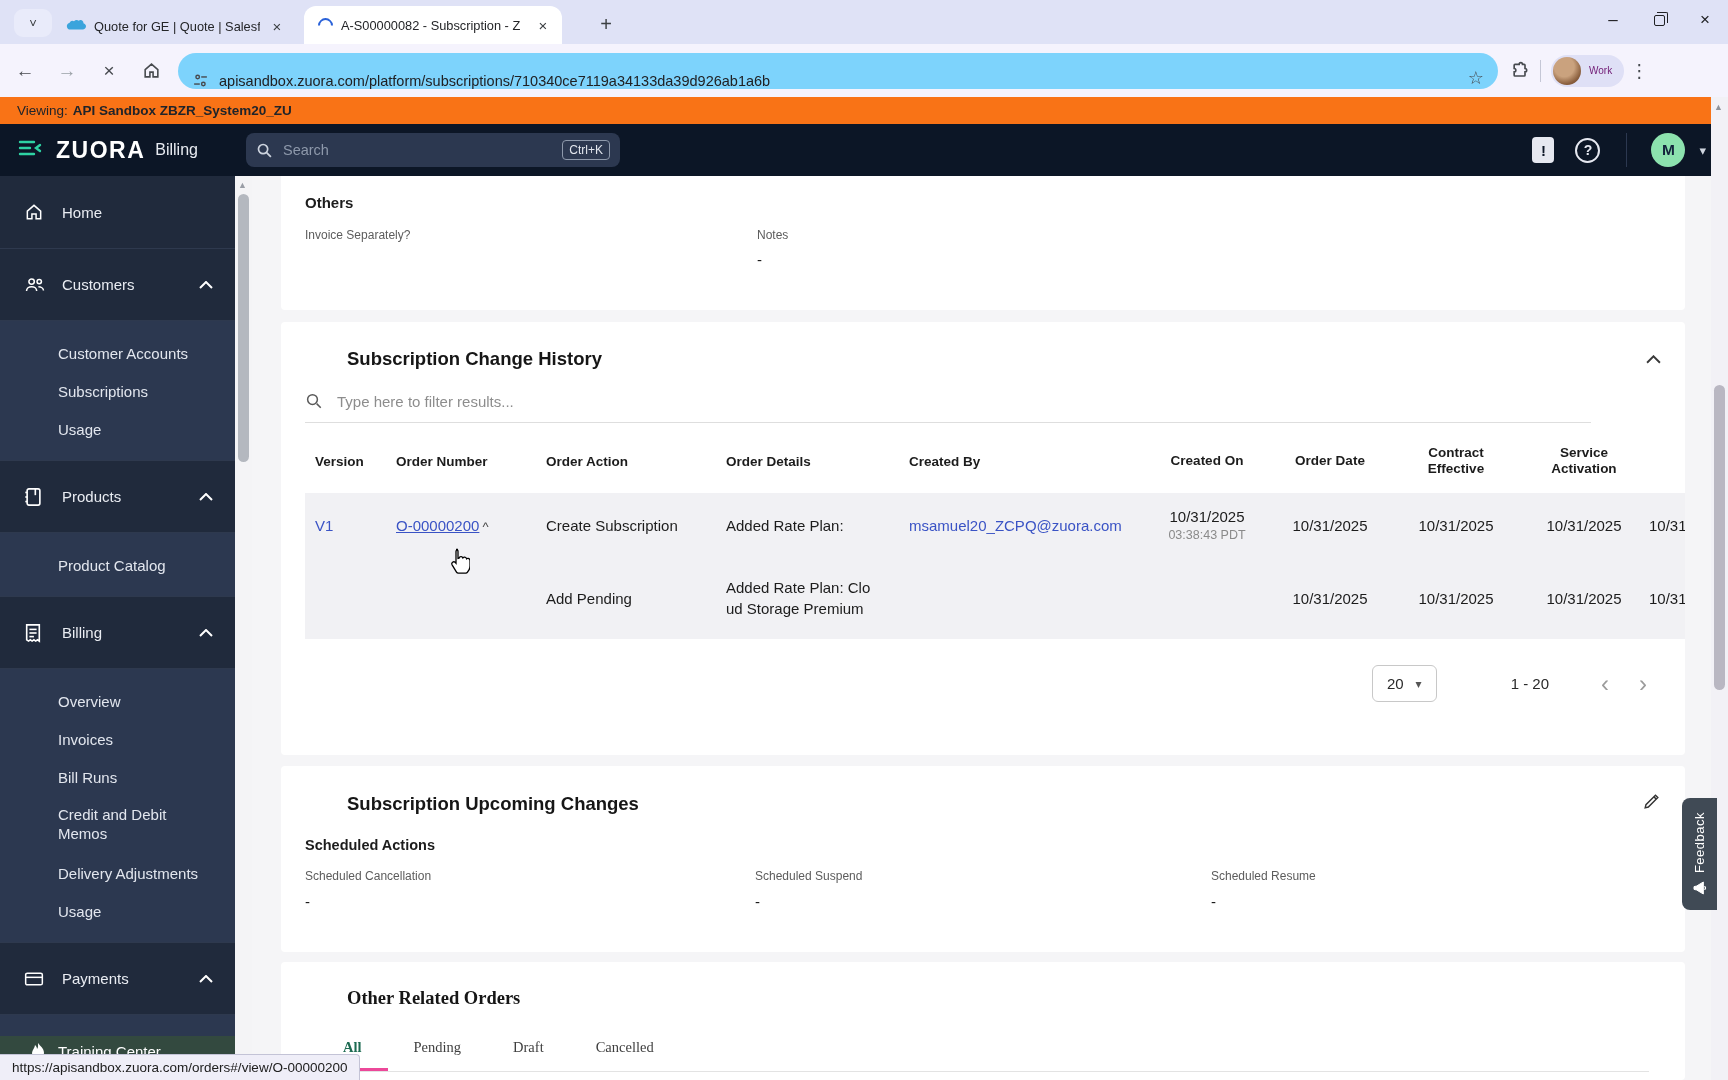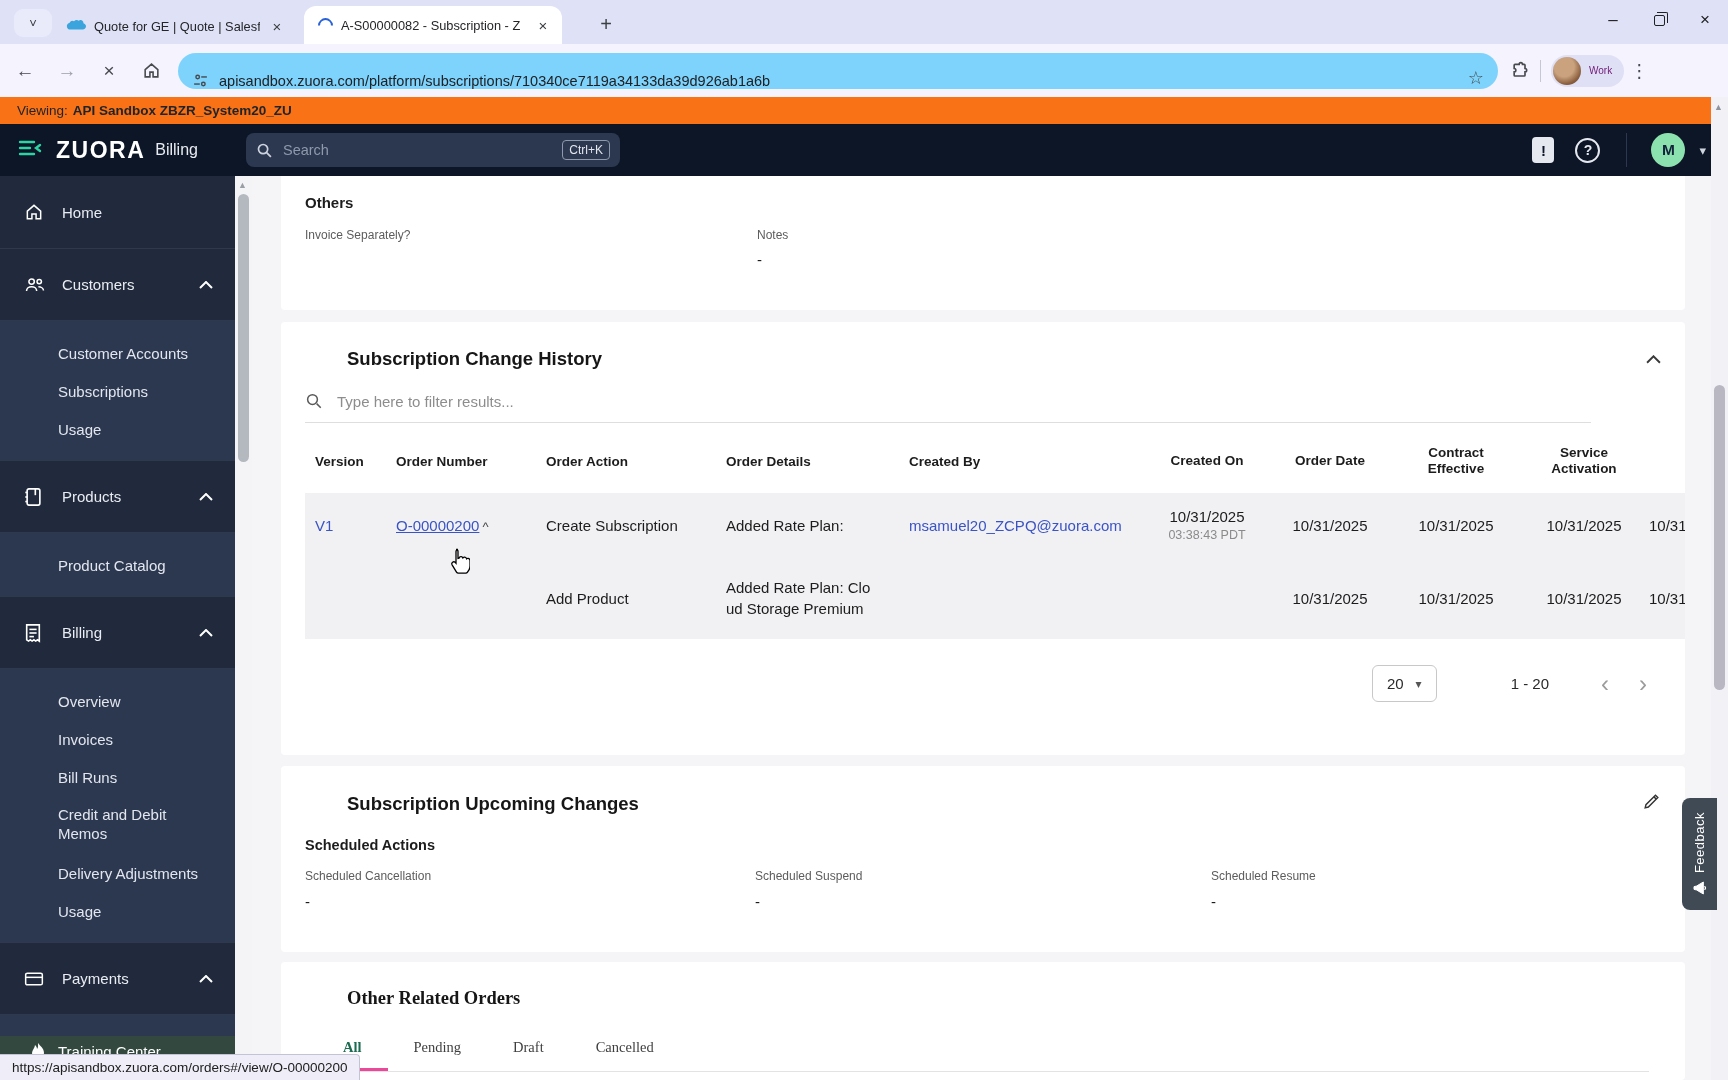--- a/index.html
+++ b/index.html
@@ -380,21 +380,21 @@
         <div class="td a0-details">Added Rate Plan:</div>
         <div class="td cell-cby">msamuel20_ZCPQ@zuora.com</div>
         <div class="td cell-con">
           <div>10/31/2025</div>
           <div class="t">03:38:43 PDT</div>
         </div>
         <div class="td c a0-od">10/31/2025</div>
         <div class="td c a0-ce">10/31/2025</div>
         <div class="td c a0-sa">10/31/2025</div>
         <div class="td a0-x">10/31/2025</div>
-        <div class="td a1-action">Add Product</div>
+        <div class="td a1-action">Add Pending</div>
         <div class="td a1-details">Added Rate Plan: Cloud Storage Premium</div>
         <div class="td c a1-od">10/31/2025</div>
         <div class="td c a1-ce">10/31/2025</div>
         <div class="td c a1-sa">10/31/2025</div>
         <div class="td a1-x">10/31/2025</div>
       </div>
       <div class="pagerow">
         <div class="pagesize">
           <span>20</span>
           <span class="caret">▾</span>

